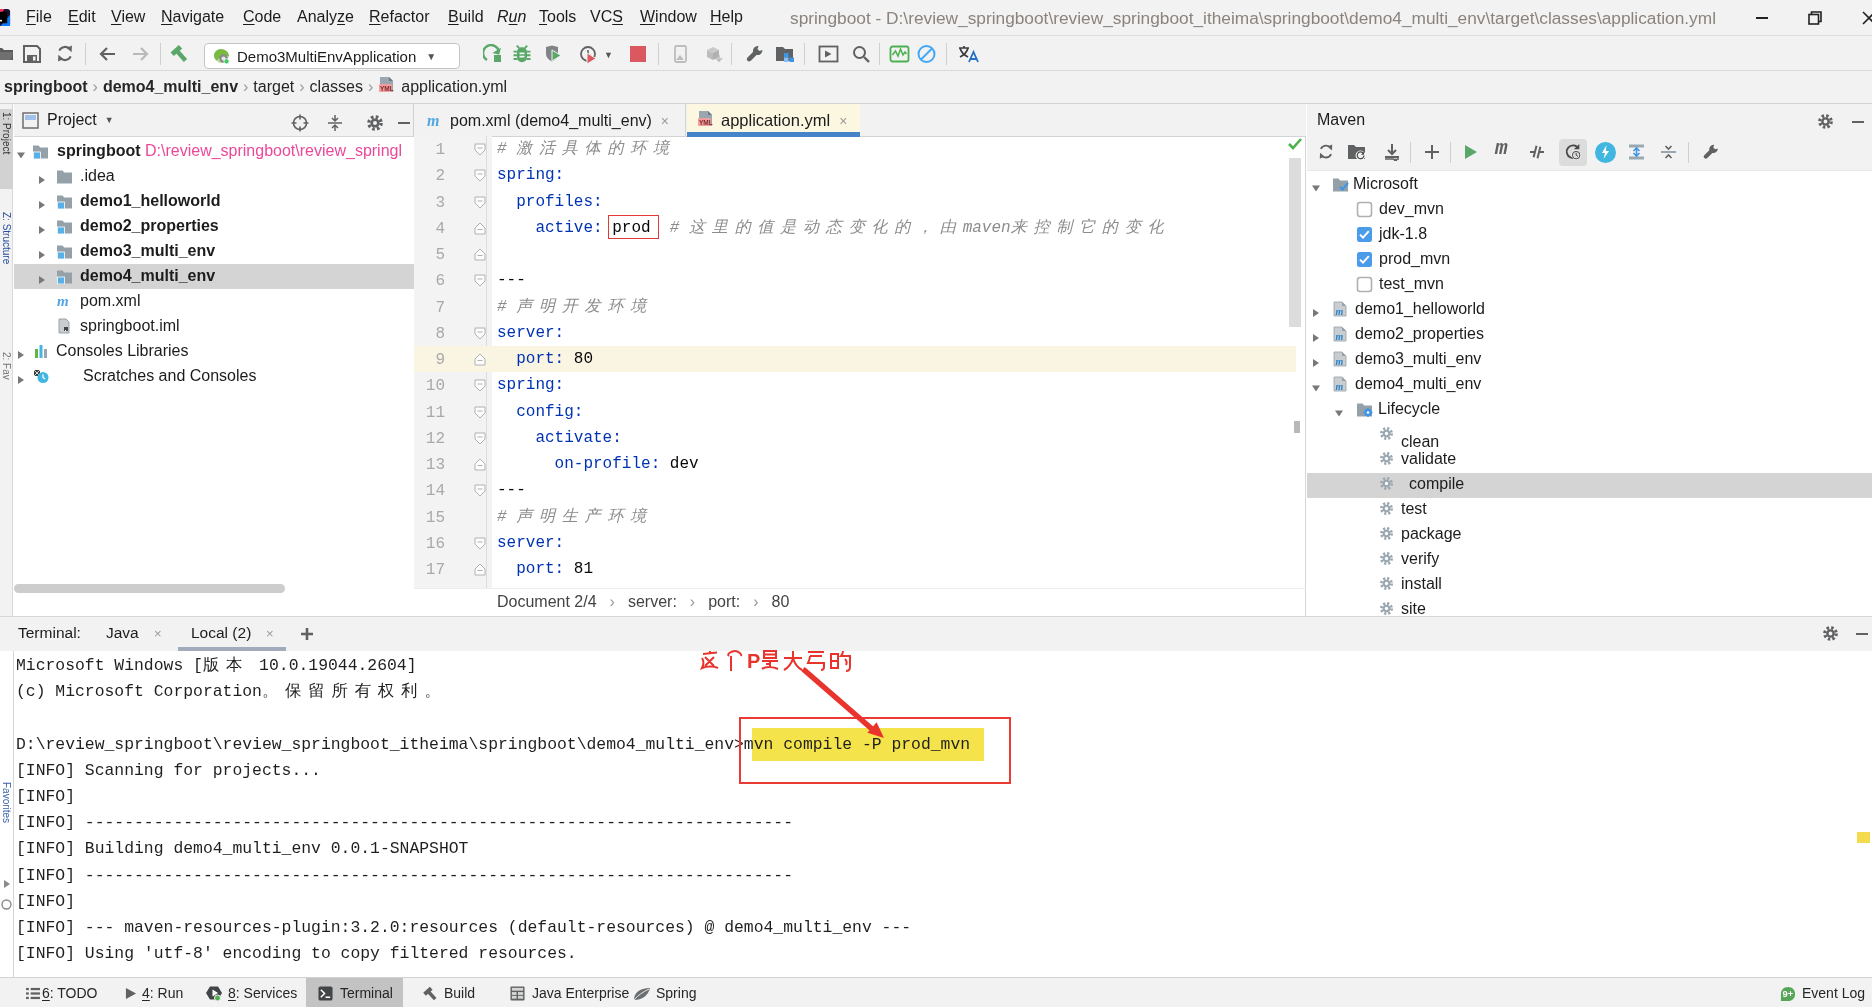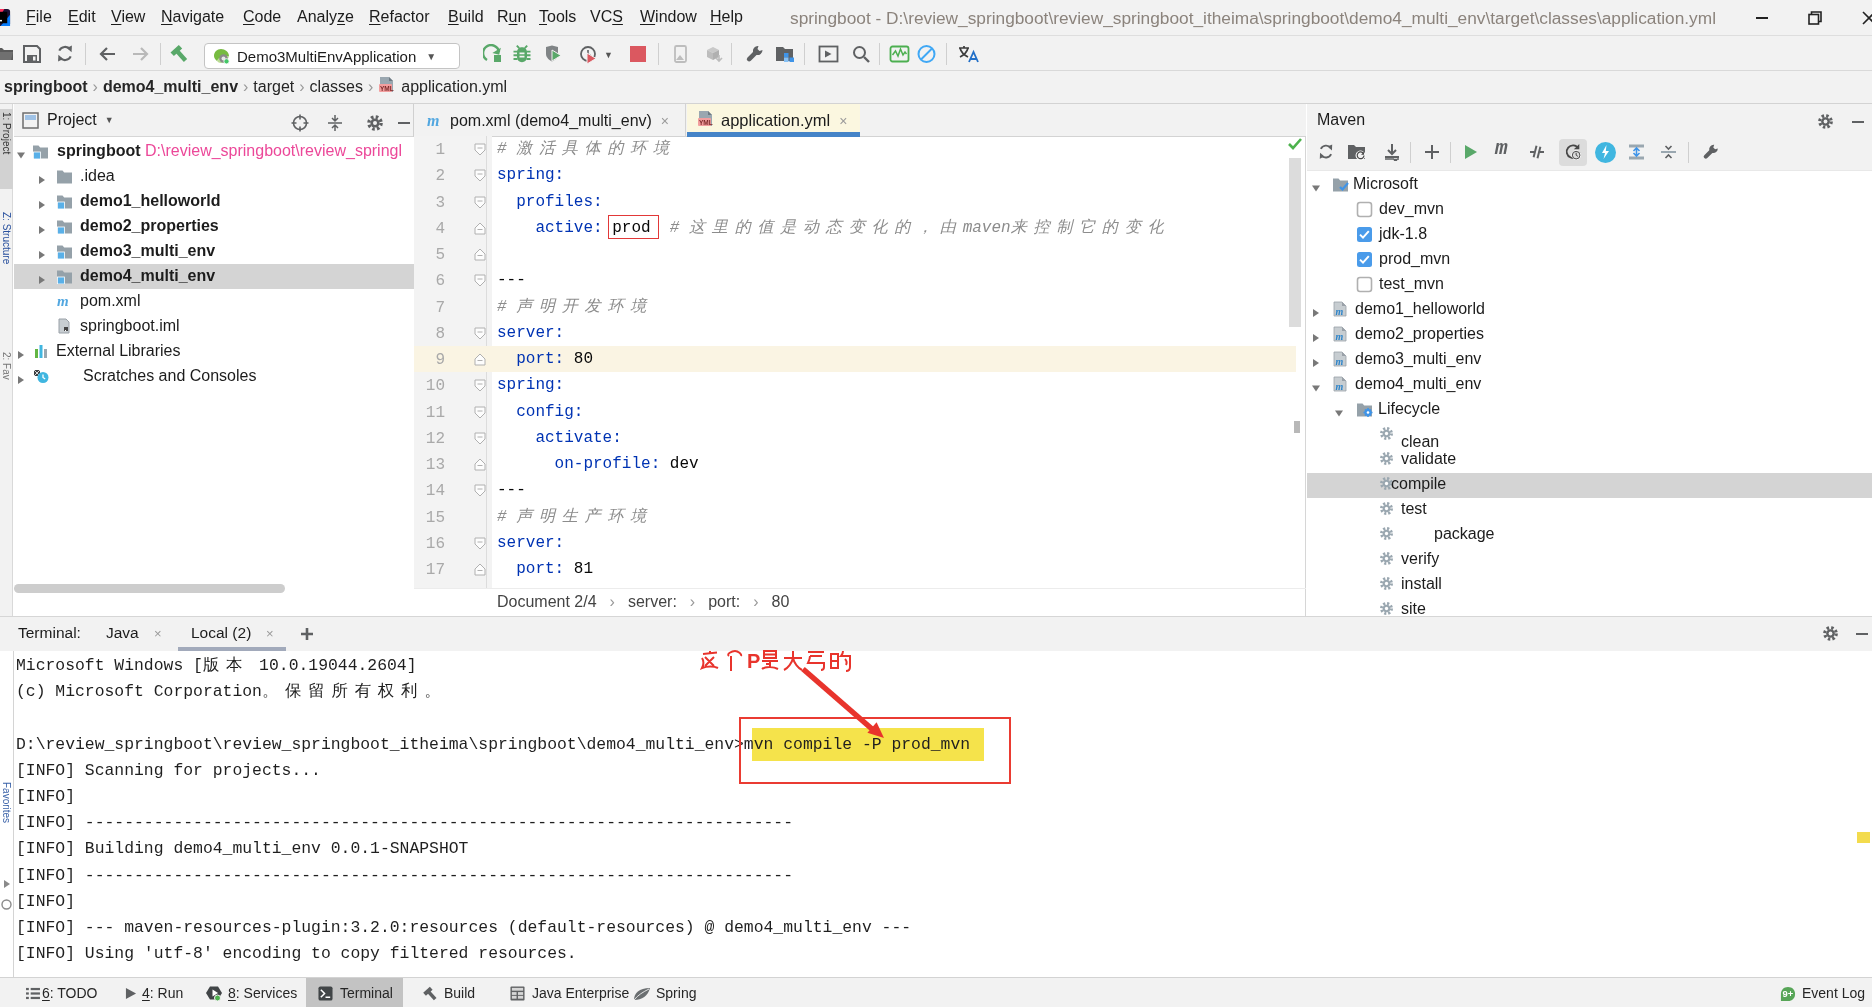--- a/index.html
+++ b/index.html
@@ -24,21 +24,21 @@
     </svg>
   <div style="position:relative;height:36px;font-size:16px;">
     <span class="abs" style="left:26px;top:8px;"><span class="u">F</span>ile</span>
     <span class="abs" style="left:68px;top:8px;"><span class="u">E</span>dit</span>
     <span class="abs" style="left:111px;top:8px;"><span class="u">V</span>iew</span>
     <span class="abs" style="left:161px;top:8px;"><span class="u">N</span>avigate</span>
     <span class="abs" style="left:243px;top:8px;"><span class="u">C</span>ode</span>
     <span class="abs" style="left:297px;top:8px;">Analy<span class="u">z</span>e</span>
     <span class="abs" style="left:369px;top:8px;"><span class="u">R</span>efactor</span>
     <span class="abs" style="left:448px;top:8px;"><span class="u">B</span>uild</span>
-    <span class="abs" style="left:497px;top:8px;">R<span class="u">u</span>n</span>
+    <span class="abs" style="left:497px;top:8px;font-style:italic;">R<span class="u">u</span>n</span>
     <span class="abs" style="left:539px;top:8px;"><span class="u">T</span>ools</span>
     <span class="abs" style="left:590px;top:8px;">VC<span class="u">S</span></span>
     <span class="abs" style="left:640px;top:8px;"><span class="u">W</span>indow</span>
     <span class="abs" style="left:710px;top:8px;"><span class="u">H</span>elp</span>
     <span class="abs" style="left:790px;top:8px;color:#8b837c;font-size:17.3px;">springboot - D:\review_springboot\review_springboot_itheima\springboot\demo4_multi_env\target\classes\application.yml</span>
   </div>
 
   <div class="abs" style="right:104px;top:17px;width:12px;height:2px;background:#222;"></div>
   <svg class="abs" style="right:50px;top:11px;" width="14" height="14" viewBox="0 0 14 14">
       <path d="M3.5 3.5 L3.5 1 L13 1 L13 10.5 L10.5 10.5" fill="none" stroke="#222" stroke-width="1.6"></path>
@@ -317,21 +317,21 @@
       </div>
       <div style="position:absolute;top:200px;left:0;width:400px;height:25px;">
         <span style="position:absolute;left:2px;top:7px;"><svg width="10" height="10" viewBox="0 0 10 10">
             <path d="M2 1 L8 5 L2 9 Z" fill="#787878"></path>
           </svg></span>
         <span style="position:absolute;left:19px;top:4px;"><svg width="16" height="16" viewBox="0 0 16 16">
             <rect x="2" y="6" width="3" height="9" fill="#62b543"></rect>
             <rect x="6.5" y="2" width="3" height="13" fill="#40b6e0"></rect>
             <rect x="11" y="6" width="3" height="9" fill="#9aa7b0"></rect>
           </svg></span>
-        <span style="position:absolute;left:42px;top:3px;white-space:nowrap;">External Libraries</span>
+        <span style="position:absolute;left:42px;top:3px;white-space:nowrap;">Consoles Libraries</span>
       </div>
       <div style="position:absolute;top:225px;left:0;width:400px;height:25px;">
         <span style="position:absolute;left:2px;top:7px;"><svg width="10" height="10" viewBox="0 0 10 10">
             <path d="M2 1 L8 5 L2 9 Z" fill="#787878"></path>
           </svg></span>
         <span style="position:absolute;left:19px;top:4px;"><svg width="17" height="16" viewBox="0 0 17 16">
             <path d="M1 2 l6 0 l0 6 l-6 0 z" fill="#3b3e40"></path>
             <path d="M1 2 l6 6 M7 2 L1 8" stroke="#fff" stroke-width="0.8"></path>
             <circle cx="10" cy="9.5" r="5.5" fill="#40b6e0"></circle>
             <path d="M10 6.5 v3 l2.2 1.5" stroke="#fff" stroke-width="1.3" fill="none"></path>
@@ -621,37 +621,37 @@
             <circle cx="9" cy="9" r="2" fill="#fff"></circle>
           </svg></span>
         <span style="position:absolute;left:94px;top:3px;">validate</span>
       </div>
       <div style="position:absolute;top:300px;left:0;width:565px;height:25px;">
         <span style="position:absolute;left:72px;top:4px;"><svg width="15" height="15" viewBox="0 0 18 18">
             <circle cx="9" cy="9" r="6.1" fill="none" stroke="#9aa7b0" stroke-width="3.4" stroke-dasharray="2.55 2.24"></circle>
             <circle cx="9" cy="9" r="4.6" fill="#9aa7b0"></circle>
             <circle cx="9" cy="9" r="2" fill="#fff"></circle>
           </svg></span>
-        <span style="position:absolute;left:84px;top:3px;">compile</span>
+        <span style="position:absolute;left:102px;top:3px;">compile</span>
       </div>
       <div style="position:absolute;top:325px;left:0;width:565px;height:25px;">
         <span style="position:absolute;left:72px;top:4px;"><svg width="15" height="15" viewBox="0 0 18 18">
             <circle cx="9" cy="9" r="6.1" fill="none" stroke="#9aa7b0" stroke-width="3.4" stroke-dasharray="2.55 2.24"></circle>
             <circle cx="9" cy="9" r="4.6" fill="#9aa7b0"></circle>
             <circle cx="9" cy="9" r="2" fill="#fff"></circle>
           </svg></span>
         <span style="position:absolute;left:94px;top:3px;">test</span>
       </div>
       <div style="position:absolute;top:350px;left:0;width:565px;height:25px;">
         <span style="position:absolute;left:72px;top:4px;"><svg width="15" height="15" viewBox="0 0 18 18">
             <circle cx="9" cy="9" r="6.1" fill="none" stroke="#9aa7b0" stroke-width="3.4" stroke-dasharray="2.55 2.24"></circle>
             <circle cx="9" cy="9" r="4.6" fill="#9aa7b0"></circle>
             <circle cx="9" cy="9" r="2" fill="#fff"></circle>
           </svg></span>
-        <span style="position:absolute;left:94px;top:3px;margin-left:33px;">package</span>
+        <span style="position:absolute;left:94px;top:3px;">package</span>
       </div>
       <div style="position:absolute;top:375px;left:0;width:565px;height:25px;">
         <span style="position:absolute;left:72px;top:4px;"><svg width="15" height="15" viewBox="0 0 18 18">
             <circle cx="9" cy="9" r="6.1" fill="none" stroke="#9aa7b0" stroke-width="3.4" stroke-dasharray="2.55 2.24"></circle>
             <circle cx="9" cy="9" r="4.6" fill="#9aa7b0"></circle>
             <circle cx="9" cy="9" r="2" fill="#fff"></circle>
           </svg></span>
         <span style="position:absolute;left:94px;top:3px;">verify</span>
       </div>
       <div style="position:absolute;top:400px;left:0;width:565px;height:25px;">

